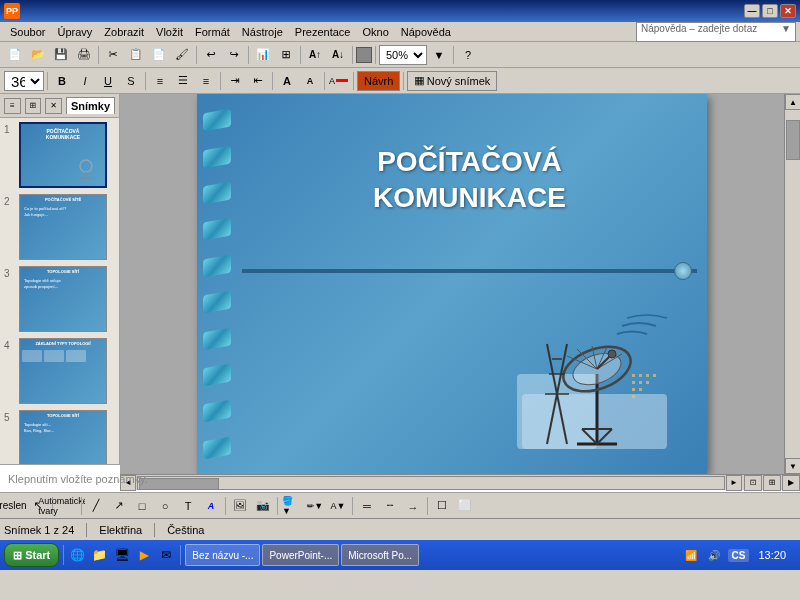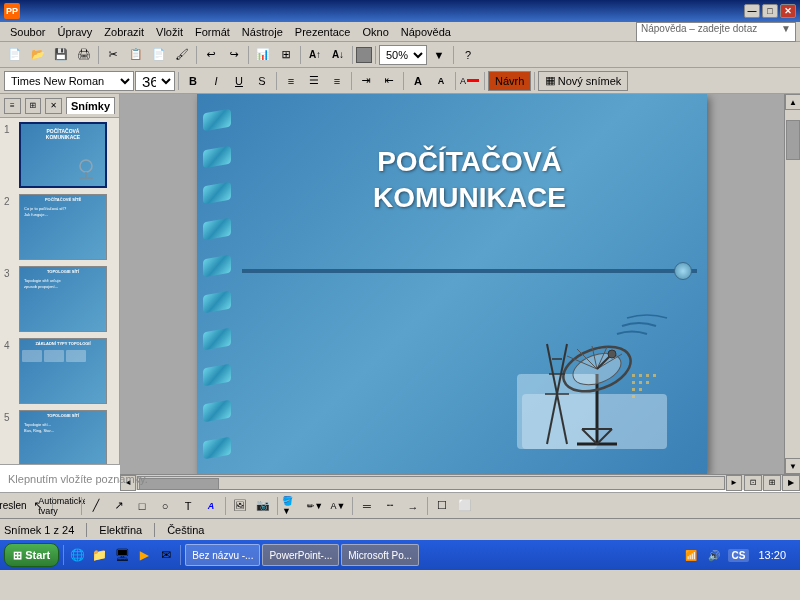--- a/index.html
+++ b/index.html
@@ -367,23 +367,20 @@
   <div class="tb-sep"></div>
   <select class="tb-combo zoom-combo">
     <option>50%</option>
   </select>
   <div class="tb-btn">▼</div>
   <div class="tb-sep"></div>
   <div class="tb-btn">?</div>
 </div>
 
 <div id="toolbar2">
-  <select class="font-combo">
-    <option>Times New Roman</option>
-  </select>
   <select class="size-combo">
     <option>36</option>
   </select>
   <div class="tb-sep"></div>
   <div class="fmt-btn" style="font-weight:bold;">B</div>
   <div class="fmt-btn" style="font-style:italic;">I</div>
   <div class="fmt-btn" style="text-decoration:underline;">U</div>
   <div class="fmt-btn">S</div>
   <div class="tb-sep"></div>
   <div class="fmt-btn">≡</div>

